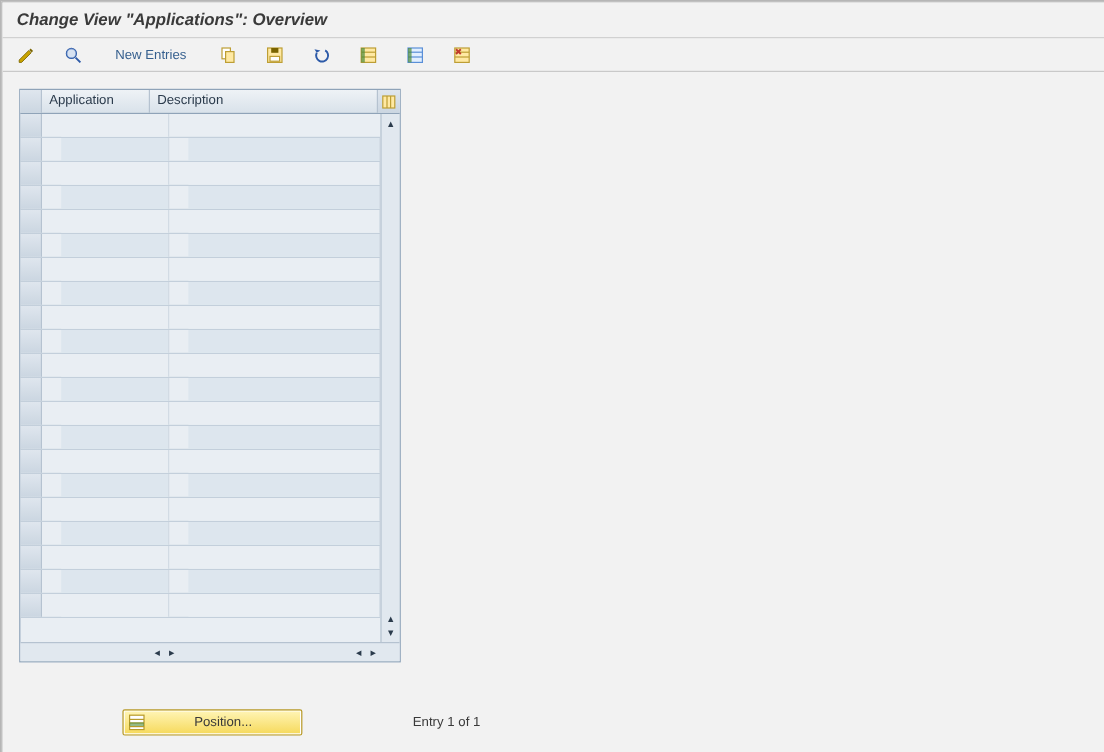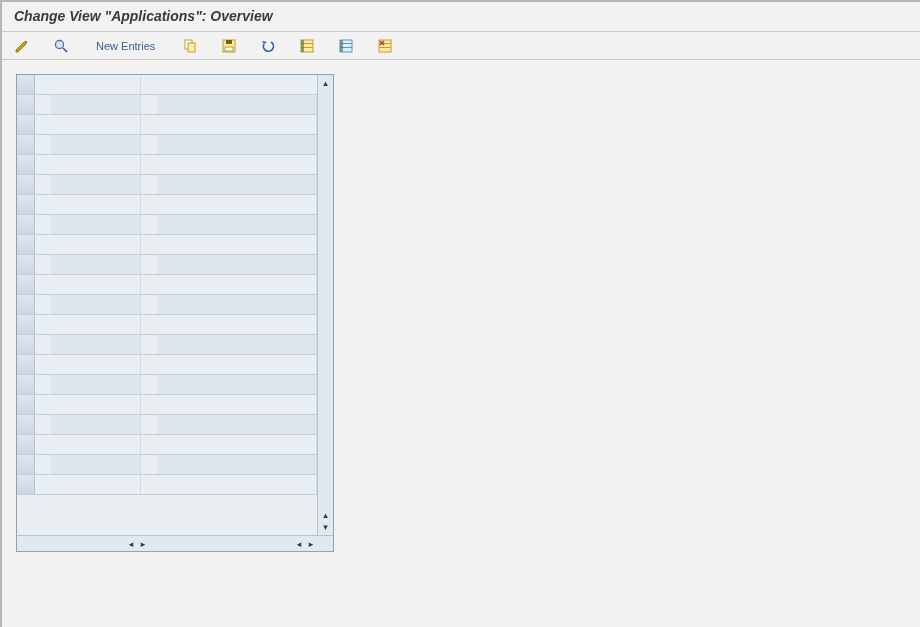--- a/index.html
+++ b/index.html
@@ -242,20 +242,32 @@
         <line x1="3" y1="3" x2="7" y2="7" stroke="#c0392b" stroke-width="1.6"></line>
         <line x1="7" y1="3" x2="3" y2="7" stroke="#c0392b" stroke-width="1.6"></line>
       </svg>
   </span>
 </div>
 
 <div class="body-area">
 
   <div class="table-panel">
 
+    <div class="table-header-row">
+      <div class="thr-stub"></div>
+      <div class="thr-col thr-app">Application</div>
+      <div class="thr-col thr-desc">Description</div>
+      <div class="thr-conf">
+        <svg viewBox="0 0 12 12">
+            <rect x="1" y="1" width="10" height="10" fill="#ffe9a3" stroke="#bd9e34"></rect>
+            <rect x="4" y="1" width="1" height="10" fill="#bd9e34"></rect>
+            <rect x="7" y="1" width="1" height="10" fill="#bd9e34"></rect>
+          </svg>
+      </div>
+    </div>
 
     <div class="table-body-wrap">
       <div class="table-rows" id="table-rows-container">
 
       <div class="row">
             <div class="row-stub"></div>
             <div class="cell app">FICO</div>
           </div>
           <div class="row alt">
             <div class="row-stub"></div>
@@ -370,14 +382,27 @@
       <div class="hscroll-spacer-left"></div>
       <div class="arrow">◂</div>
       <div class="arrow">▸</div>
       <div class="hscroll-track"></div>
       <div class="arrow">◂</div>
       <div class="arrow">▸</div>
       <div class="hscroll-spacer-right"></div>
     </div>
   </div>
 
+  <div class="footer-row">
+    <div class="position-btn">
+      <svg viewBox="0 0 14 14">
+          <rect x="1" y="1" width="12" height="12" fill="#fff" stroke="#b89a2a"></rect>
+          <rect x="1" y="4" width="12" height="1" fill="#b89a2a"></rect>
+          <rect x="1" y="7" width="12" height="1" fill="#b89a2a"></rect>
+          <rect x="1" y="10" width="12" height="1" fill="#b89a2a"></rect>
+          <rect x="1" y="7" width="12" height="3" fill="#4b8a3a" opacity="0.6"></rect>
+        </svg>
+      <span>Position...</span>
+    </div>
+    <div class="entry-count">Entry 1 of 1</div>
+  </div>
 
 </div>
 
 </body></html>

